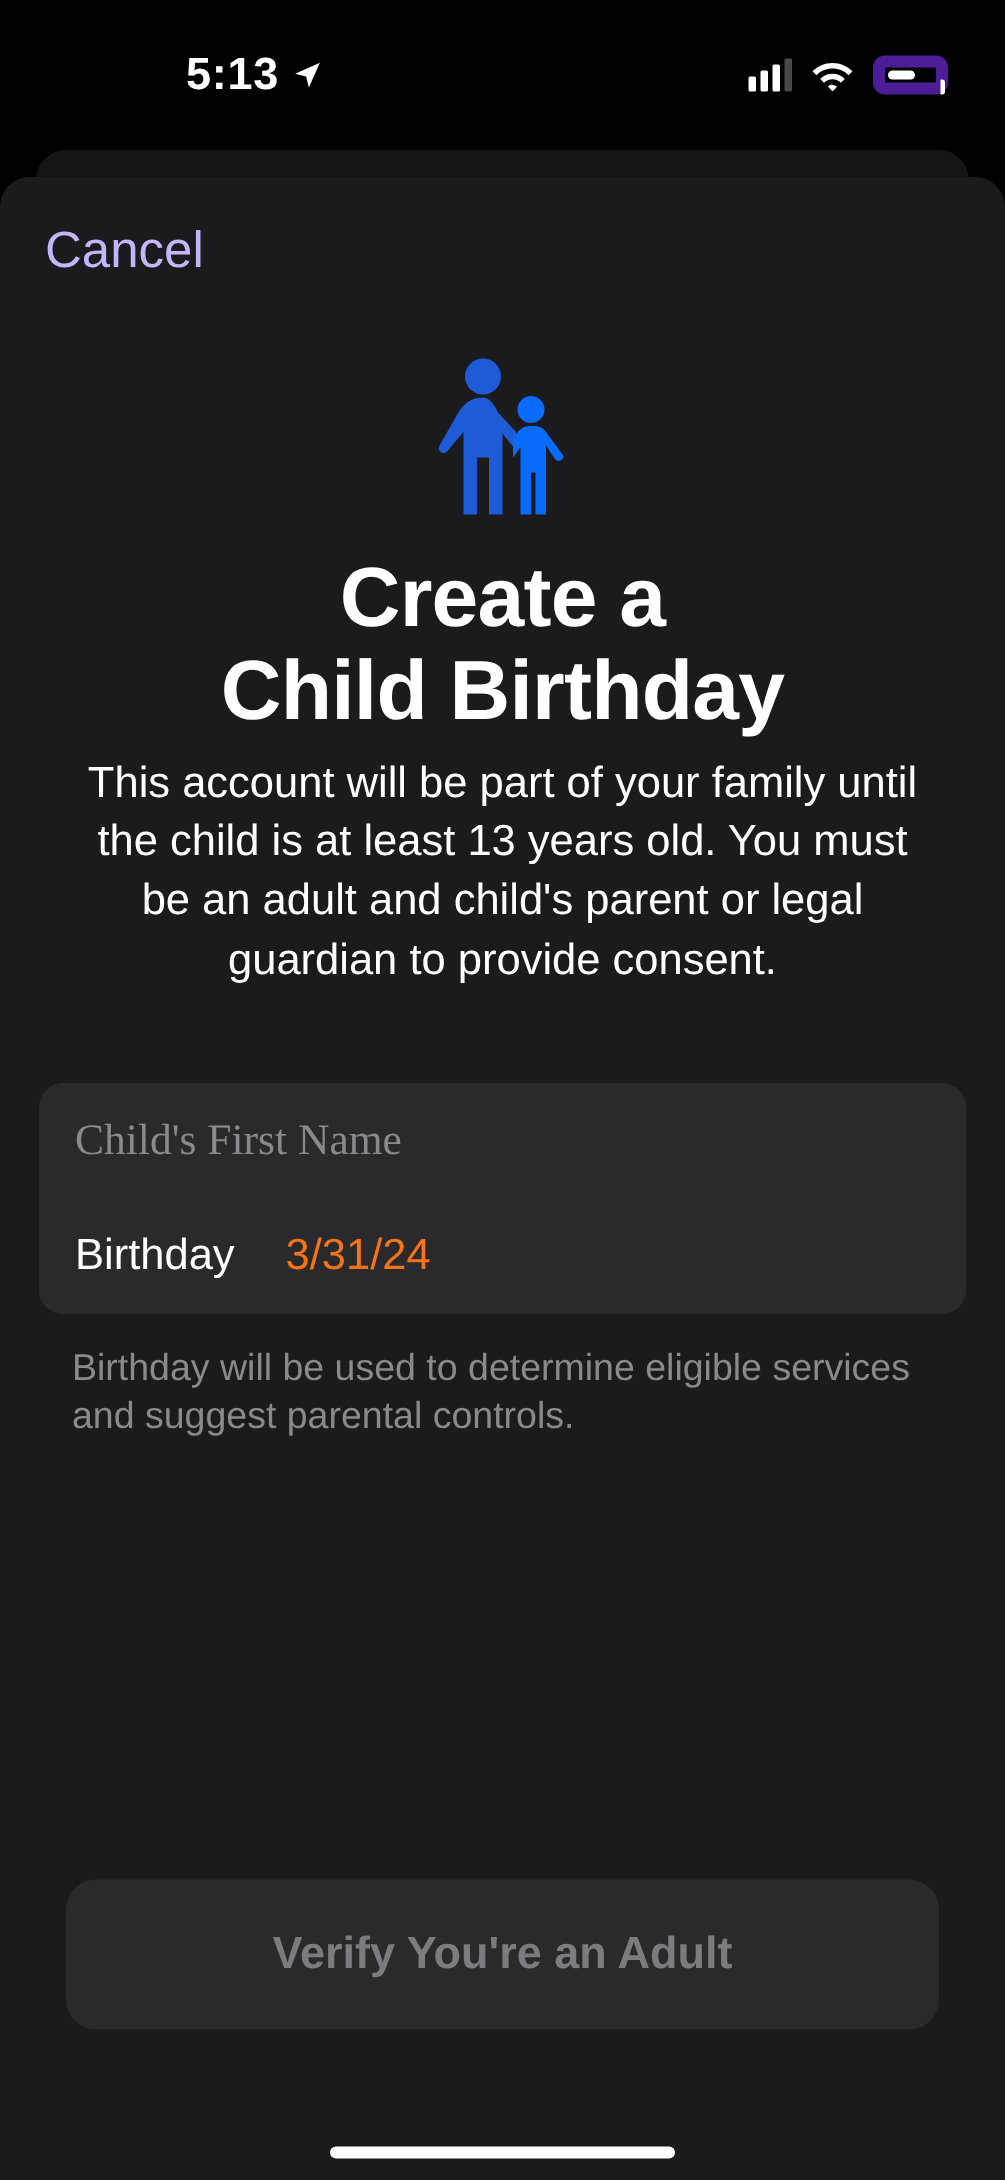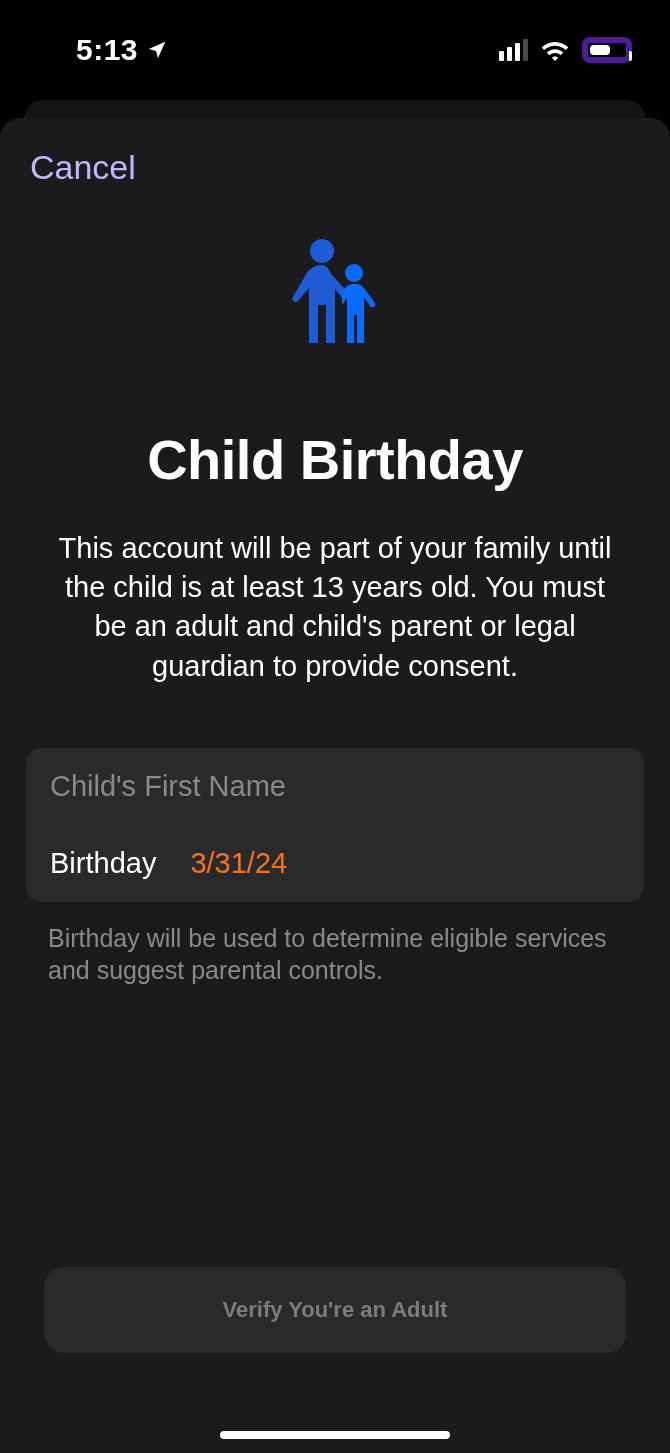--- a/index.html
+++ b/index.html
@@ -1,57 +1,57 @@
 <!DOCTYPE html>
 <html><head>
   <meta charset="utf-8">
   <style>
     * { margin:0; padding:0; box-sizing:border-box; font-family:-apple-system, "SF Pro Text","Helvetica Neue",Arial,sans-serif; }
     html,body{width:670px;height:1453px;background:#000;color:#fff;overflow:hidden;}
 
     
-    .status-bar{position:relative;height:100px;display:flex;align-items:center;justify-content:space-between;padding:0 38px 0 76px;}
+    .status-bar{position:relative;height:100px;display:flex;align-items:center;justify-content:space-between;padding:0 38px 0 76px;margin-left:48px;}
     .sb-left{display:flex;align-items:center;gap:8px;}
     .sb-time{font-size:30px;font-weight:600;letter-spacing:0.5px;}
     .sb-right{display:flex;align-items:center;gap:12px;}
     .signal{display:flex;align-items:flex-end;gap:3px;}
     .signal span{width:5px;background:#fff;border-radius:1px;}
     .signal span:nth-child(1){height:10px;}
     .signal span:nth-child(2){height:14px;}
     .signal span:nth-child(3){height:18px;}
     .signal span:nth-child(4){height:22px;background:#4a4a4a;}
     .wifi svg{display:block;}
-    .battery{position:relative;width:50px;height:26px;border:6px solid #4c1d95;border-radius:8px;display:flex;align-items:flex-end;justify-content:center;}
+    .battery{position:relative;width:50px;height:26px;border:8px solid #4c1d95;border-radius:8px;display:flex;align-items:flex-end;justify-content:center;}
     .battery:after{content:"";position:absolute;right:-6px;top:8px;width:3px;height:10px;background:#fff;border-radius:0 2px 2px 0;}
     .battery-fill{position:absolute;left:2px;top:2px;bottom:2px;width:52%;background:#fff;border-radius:4px;}
     .battery-txt{position:relative;font-size:16px;font-weight:600;color:#000;mix-blend-mode:difference;}
 
     
     .sheet-back{position:absolute;left:24px;right:24px;top:100px;height:40px;background:#151515;border-radius:20px 20px 0 0;}
 
     
     .sheet{position:absolute;left:0;right:0;top:118px;bottom:0;background:#1b1b1d;border-radius:20px 20px 0 0;padding:30px 26px 0;}
     .cancel{color:#c4b5fd;font-size:34px;font-weight:400;background:none;border:none;cursor:pointer;padding:0 4px;}
     .hero{text-align:center;margin-top:48px;padding:0 20px;}
     .hero svg{display:block;margin:0 auto 22px;}
     .title{font-size:56px;font-weight:700;line-height:1.1;letter-spacing:-0.5px;}
-    .subtitle{font-size:29px;color:#fff;line-height:1.35;margin-top:39px;padding:0 6px;}
+    .subtitle{font-size:29px;color:#fff;line-height:1.35;margin-top:13px;padding:0 6px;}
 
     .form{margin-top:62px;background:#2a2a2c;border-radius:16px;overflow:hidden;}
     .form-row{padding:22px 24px;}
-    .form-row input{background:transparent;border:none;outline:none;width:100%;font-size:29px;color:#c4b5fd;}
+    .form-row input{background:transparent;border:none;outline:none;width:100%;font-size:29px;color:#c4b5fd;font-family:Liberation Serif, serif;}
     .form-row input::placeholder{color:#8a8a8e;}
     .form-row.hb{display:flex;gap:34px;align-items:center;}
     .hb-lbl{font-size:29px;font-weight:400;color:#fff;text-align:center;}
     .hb-val{font-size:29px;color:#f97316;}
 
     .footer-note{font-size:25px;color:#8a8a8e;line-height:1.3;margin-top:20px;padding:0 22px;}
 
     .cta-wrap{position:absolute;left:44px;right:44px;bottom:100px;}
-    .cta{width:100%;height:86px;border:none;border-radius:20px;background:#2a2a2c;color:#7c7c80;font-size:22px;font-weight:600;cursor:default;}
+    .cta{width:100%;height:100px;border:none;border-radius:20px;background:#2a2a2c;color:#7c7c80;font-size:30px;font-weight:600;cursor:default;}
 
     .home-ind{position:absolute;left:50%;transform:translateX(-50%);bottom:14px;width:230px;height:8px;background:#fff;border-radius:4px;}
   </style>
 </head>
 <body>
 
 <div class="status-bar">
   <div class="sb-left">
     <span class="sb-time">5:13</span>
     <svg width="22" height="22" viewBox="0 0 24 24" fill="#fff">
@@ -85,21 +85,21 @@
   <div class="hero">
     <svg width="110" height="110" viewBox="0 0 110 110">
       <g>
         <circle cx="42" cy="16" r="12" fill="#1e5bd6"></circle>
         <path fill="#1e5bd6" d="M42 30c-8 0-13 4-17 11L13 62c-2 3 2 7 5 4l11-13v55h9V70h8v38h9V54l8 10c.3.4.7.7 1 .9V53L52 40c-3-6-6-10-10-10z"></path>
         <circle cx="74" cy="38" r="9" fill="#0a6cff"></circle>
         <path fill="#0a6cff" d="M74 49c-5 0-8 2-11 7l-1 1v13l5-7v45h7V80h3v28h7V62l6 9c2 3 7 0 5-3L84 53c-3-4-6-4-10-4z"></path>
       </g>
     </svg>
     <h1 class="title">
-      <br><span>Child Birthday</span>
+      <span>Create a</span><br><span>Child Birthday</span>
     </h1>
     <p class="subtitle">This account will be part of your family until the child is at least 13 years old. You must be an adult and child's parent or legal guardian to provide consent.</p>
   </div>
 
   <div class="form">
     <div class="form-row">
       <input type="text" placeholder="Child's First Name" style="">
     </div>
     <div class="form-row hb">
       <span class="hb-lbl">Birthday</span>

